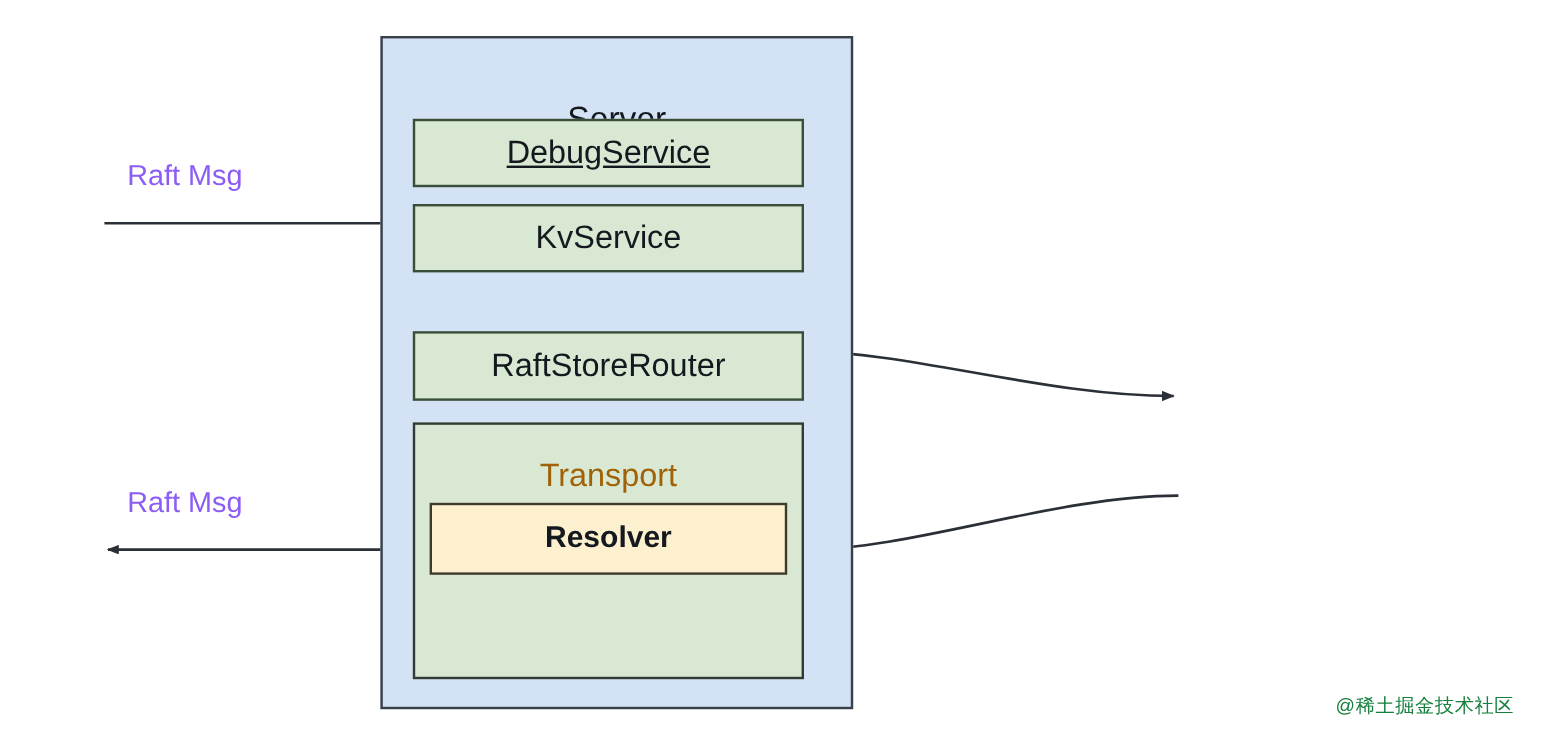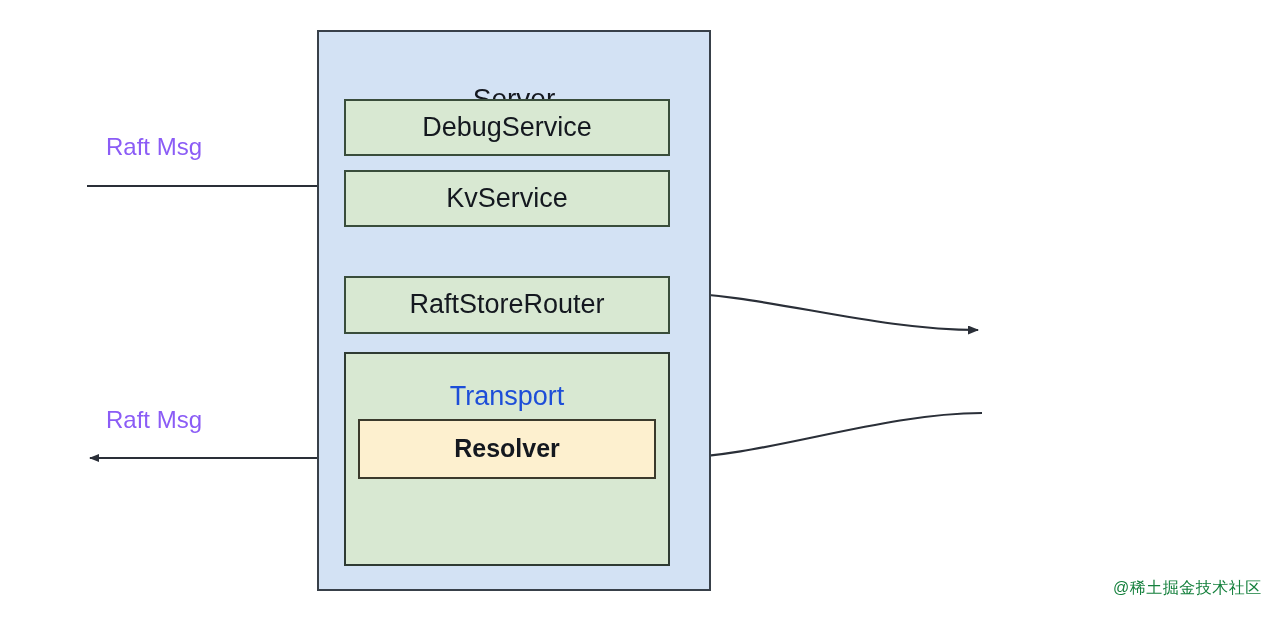--- a/index.html
+++ b/index.html
@@ -62,20 +62,21 @@
   .svc {
     background: #d8e8d2;
     border-color: #394d3b;
     font-size: 27px;
   }
   #debug-service {
     left: 344px;
     top: 99px;
     width: 326px;
     height: 57px;
+    text-decoration: underline;
   }
   #kv-service {
     left: 344px;
     top: 170px;
     width: 326px;
     height: 57px;
   }
   #raft-store-router {
     left: 344px;
     top: 276px;
@@ -93,21 +94,21 @@
     border-color: #2f3b33;
     display: block;
   }
   #transport-title {
     position: absolute;
     left: 0;
     top: 28px;
     width: 100%;
     text-align: center;
     font-size: 27px;
-    color: #1d4ed8;
+    color: #a16207;
   }
 
   .sub {
     background: #fdf0cf;
     border-color: #3b3a2c;
     font-size: 25px;
   }
   #resolver {
     left: 358px;
     top: 419px;

